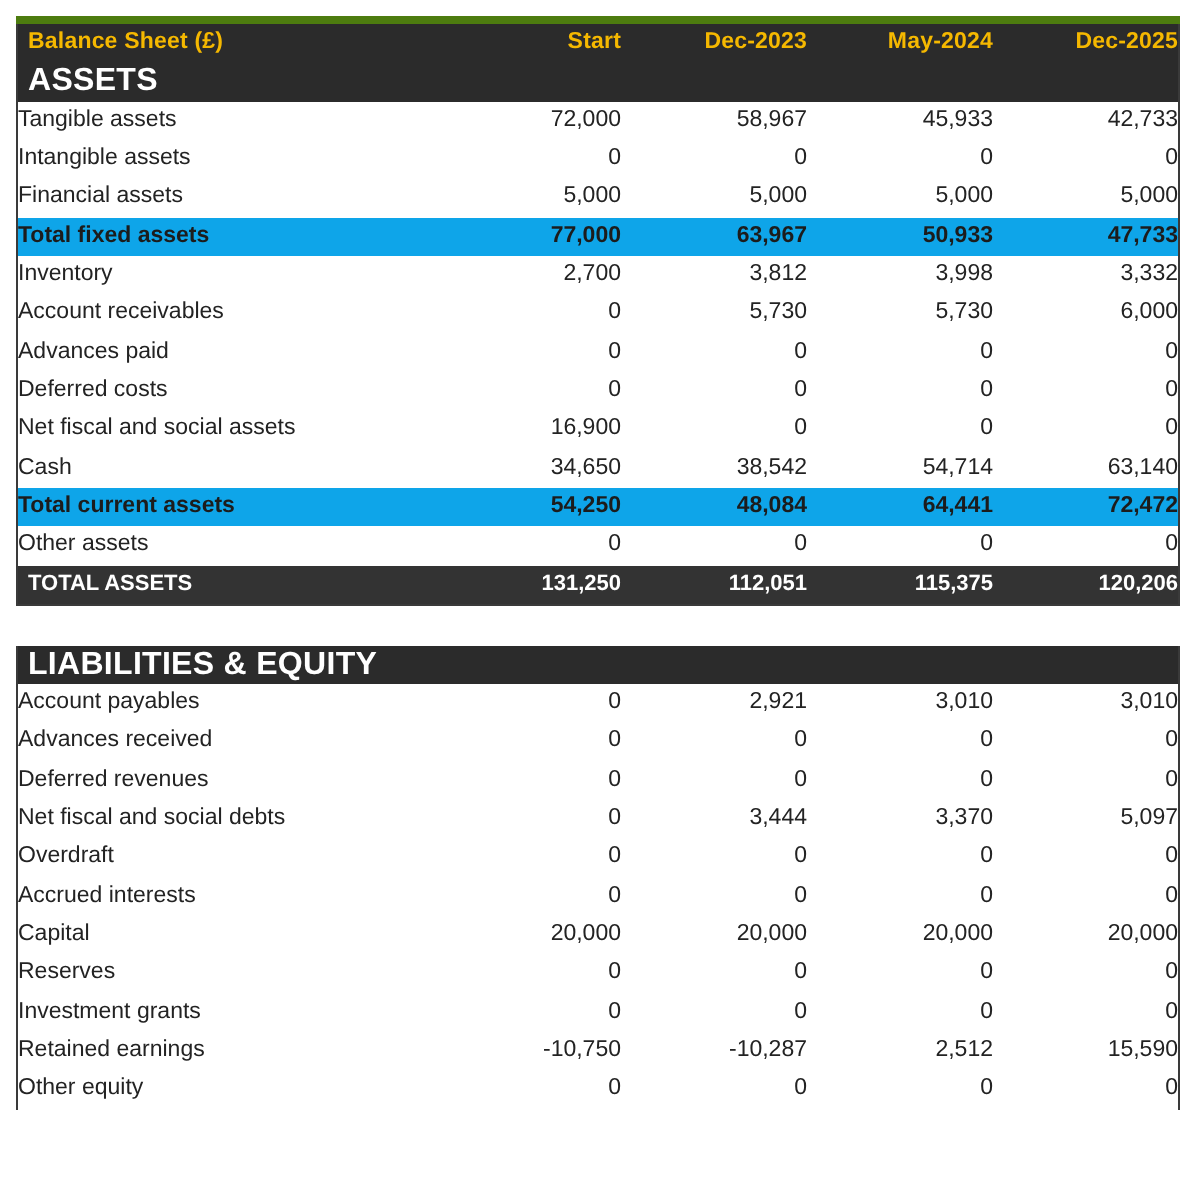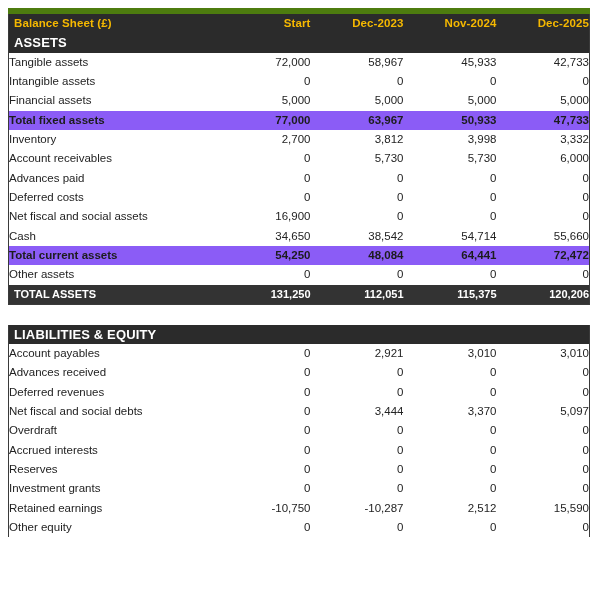--- a/index.html
+++ b/index.html
@@ -66,54 +66,54 @@
     font-size: 11.5px;
     letter-spacing: 0.1px;
   }
   tr.head-row .lbl { padding-left: 5px; }
 
   
   tr.section-row > * {
     background: #2b2b2b;
     color: #ffffff;
     font-weight: bold;
-    font-size: 13px;
+    font-size: 16px;
     letter-spacing: 0.15px;
   }
   tr.section-row .lbl { padding-left: 5px; }
 
   
   tr.grand-row > * {
     background: #333333;
     color: #ffffff;
     font-weight: bold;
     font-size: 11px;
   }
   tr.grand-row .lbl { padding-left: 5px; }
 
   
   tr.total-row > * {
-    background: #8b5cf6;
+    background: #0ea5e9;
     color: #1c1c1c;
     font-weight: bold;
   }
 
   
   tr.data-row > * {
     background: #ffffff;
     color: #232323;
     font-weight: normal;
   }
 
   
   .block {
     border-left: 1px solid #3a3a3a;
     border-right: 1px solid #3a3a3a;
   }
-  .block.first { border-top: 6px solid #4d7c0f; margin-top: 41px; }
+  .block.first { border-top: 4px solid #4d7c0f; margin-top: 41px; }
   .block.last  { border-bottom: 1px solid #3a3a3a; }
 
   .gap {
     height: 7px;
     background: #ffffff;
   }
 </style>
 </head>
 <body>
 
@@ -125,21 +125,21 @@
       <col class="c-num">
       <col class="c-num">
       <col class="c-num">
       <col class="c-num">
     </colgroup>
     <tbody id="tbody-root">
         <tr class="head-row block first">
           <th class="lbl">Balance Sheet (£)</th>
           <th class="num">Start</th>
           <th class="num">Dec-2023</th>
-          <th class="num">Nov-2024</th>
+          <th class="num">May-2024</th>
           <th class="num">Dec-2025</th>
         </tr>
         <tr class="section-row block">
           <td class="lbl">ASSETS</td>
           <td class="num"></td>
           <td class="num"></td>
           <td class="num"></td>
           <td class="num"></td>
         </tr>
         <tr class="data-row block">
@@ -203,21 +203,21 @@
           <td class="num">16,900</td>
           <td class="num">0</td>
           <td class="num">0</td>
           <td class="num">0</td>
         </tr>
         <tr class="data-row block">
           <td class="lbl">Cash</td>
           <td class="num">34,650</td>
           <td class="num">38,542</td>
           <td class="num">54,714</td>
-          <td class="num">55,660</td>
+          <td class="num">63,140</td>
         </tr>
         <tr class="total-row block">
           <td class="lbl">Total current assets</td>
           <td class="num">54,250</td>
           <td class="num">48,084</td>
           <td class="num">64,441</td>
           <td class="num">72,472</td>
         </tr>
         <tr class="data-row block">
           <td class="lbl">Other assets</td>
@@ -279,20 +279,27 @@
           <td class="num">0</td>
         </tr>
         <tr class="data-row block">
           <td class="lbl">Accrued interests</td>
           <td class="num">0</td>
           <td class="num">0</td>
           <td class="num">0</td>
           <td class="num">0</td>
         </tr>
         <tr class="data-row block">
+          <td class="lbl">Capital</td>
+          <td class="num">20,000</td>
+          <td class="num">20,000</td>
+          <td class="num">20,000</td>
+          <td class="num">20,000</td>
+        </tr>
+        <tr class="data-row block">
           <td class="lbl">Reserves</td>
           <td class="num">0</td>
           <td class="num">0</td>
           <td class="num">0</td>
           <td class="num">0</td>
         </tr>
         <tr class="data-row block">
           <td class="lbl">Investment grants</td>
           <td class="num">0</td>
           <td class="num">0</td>

